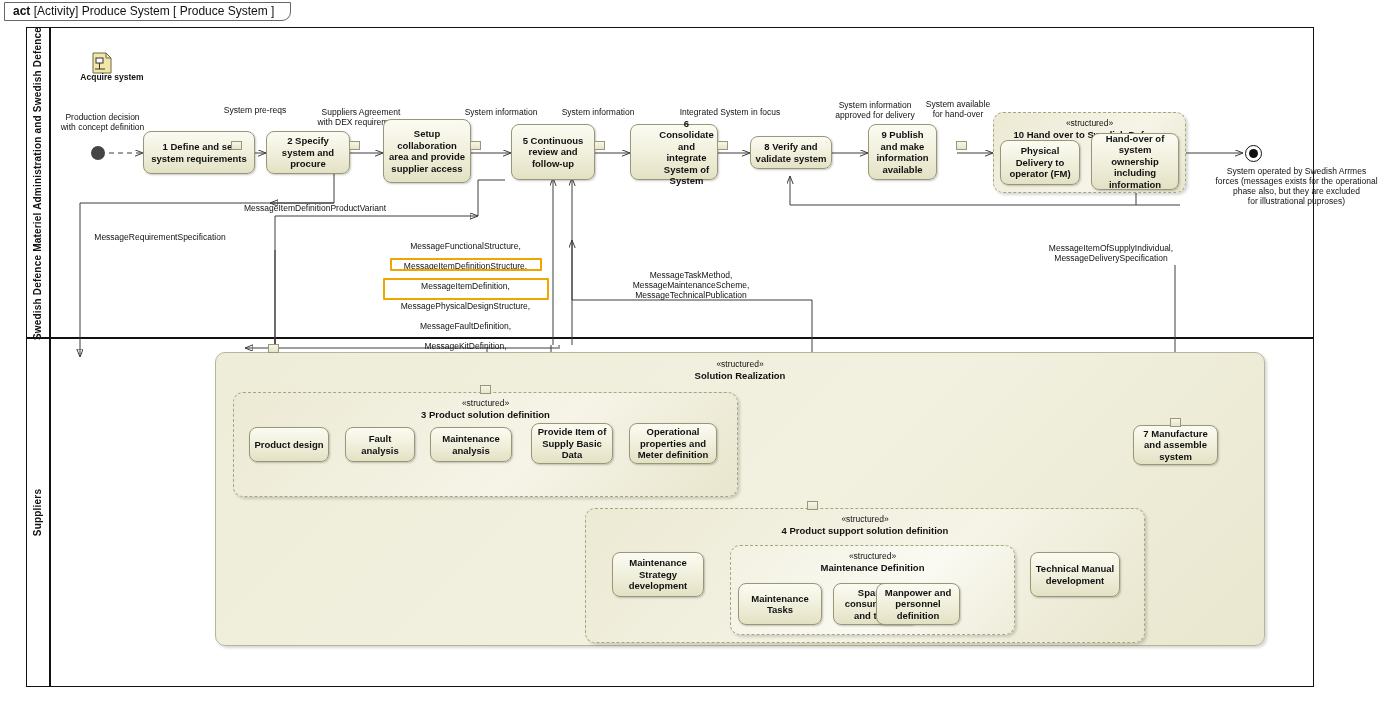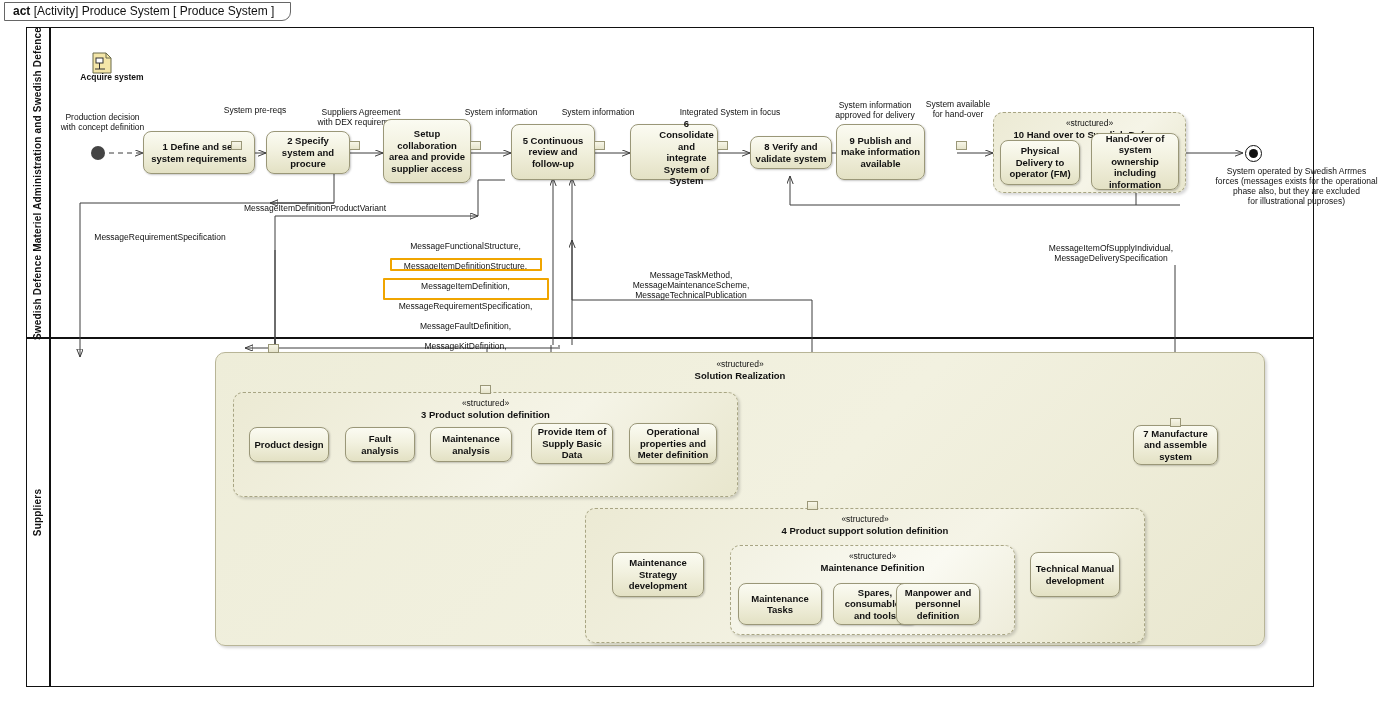--- a/index.html
+++ b/index.html
@@ -237,21 +237,21 @@
 System of
 System</span>
   </div>
   <div class="pin" style="left:717px;top:141px;"></div>
 
   <div class="act" style="left:750px;top:136px;width:82px;height:33px;">
     <span>8 Verify and
 validate system</span>
   </div>
 
-  <div class="act" style="left:836px;top:124px;width:89px;height:56px;">
+  <div class="act" style="left:868px;top:124px;width:69px;height:56px;">
     <span>9 Publish and
 make
 information
 available</span>
   </div>
   <div class="pin" style="left:956px;top:141px;"></div>
 
   <div class="struct dashed" style="left:993px;top:112px;width:193px;height:81px;">
     <div class="struct-title">
       <span class="kw">«structured»</span>
@@ -276,21 +276,21 @@
   <div class="lbl" style="left:605px;top:270px;width:172px;">MessageTaskMethod,
 MessageMaintenanceScheme,
 MessageTechnicalPublication</div>
   <div class="lbl" style="left:1018px;top:243px;width:186px;">MessageItemOfSupplyIndividual,
 MessageDeliverySpecification</div>
 
   <div class="lbl" style="left:378px;top:231px;width:175px;">
     <div>MessageFunctionalStructure,</div>
     <div>MessageItemDefinitionStructure,</div>
     <div>MessageItemDefinition,</div>
-    <div>MessageRequirementSpecification,</div>
+    <div>MessagePhysicalDesignStructure,</div>
     <div>MessageFaultDefinition,</div>
     <div>MessageKitDefinition,</div>
     <div>MessagePhysicalMaintenanceStructure,</div>
     <div>MessageZoneBreakdown,</div>
     <div>MessageMeter,</div>
     <div>MessageRequirementFulFilment</div>
   </div>
   <div class="hl" style="left:390px;top:258px;width:152px;height:13px;"></div>
   <div class="hl" style="left:383px;top:278px;width:166px;height:22px;"></div>
 
@@ -359,21 +359,21 @@
   </div>
   <div class="act" style="left:738px;top:583px;width:84px;height:42px;">
     <span>Maintenance
 Tasks</span>
   </div>
   <div class="act" style="left:833px;top:583px;width:84px;height:42px;">
     <span>Spares,
 consumables
 and tools</span>
   </div>
-  <div class="act" style="left:896px;top:583px;width:84px;height:42px;">
+  <div class="act" style="left:876px;top:583px;width:84px;height:42px;">
     <span>Manpower and
 personnel
 definition</span>
   </div>
 
   <div class="act" style="left:1133px;top:425px;width:85px;height:40px;">
     <span>7 Manufacture
 and assemble
 system</span>
   </div>

